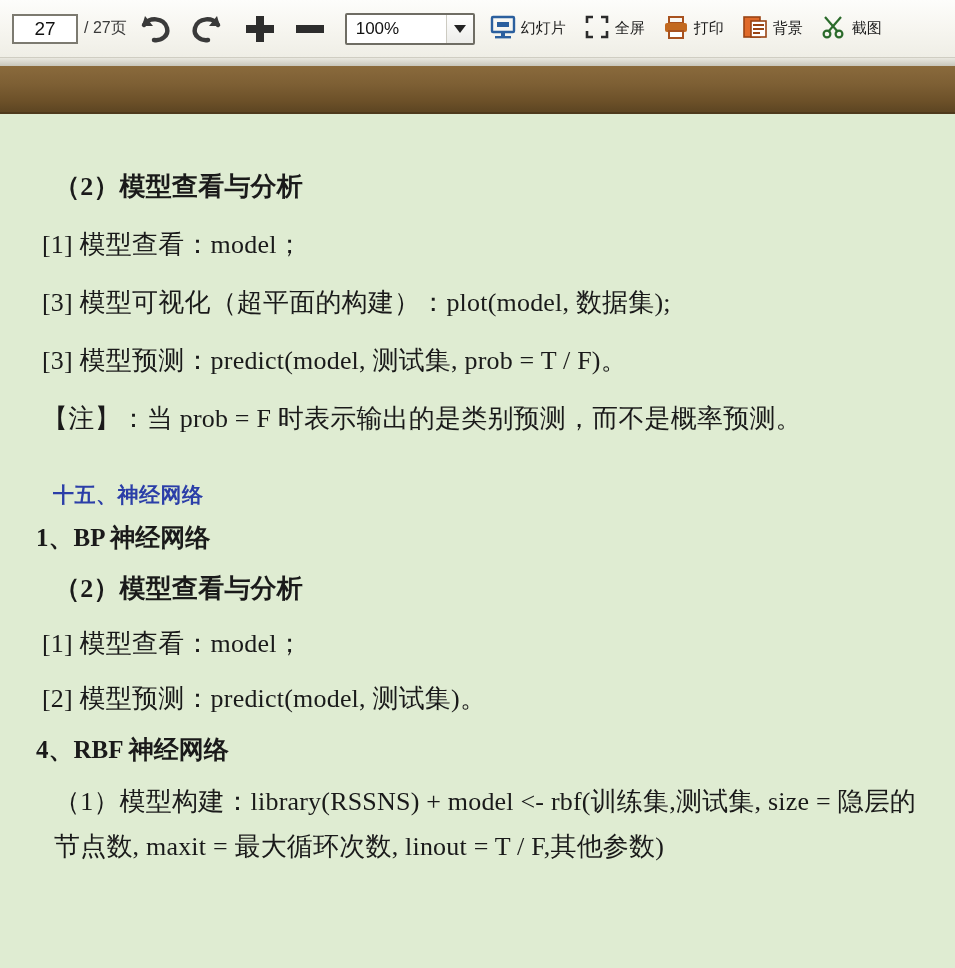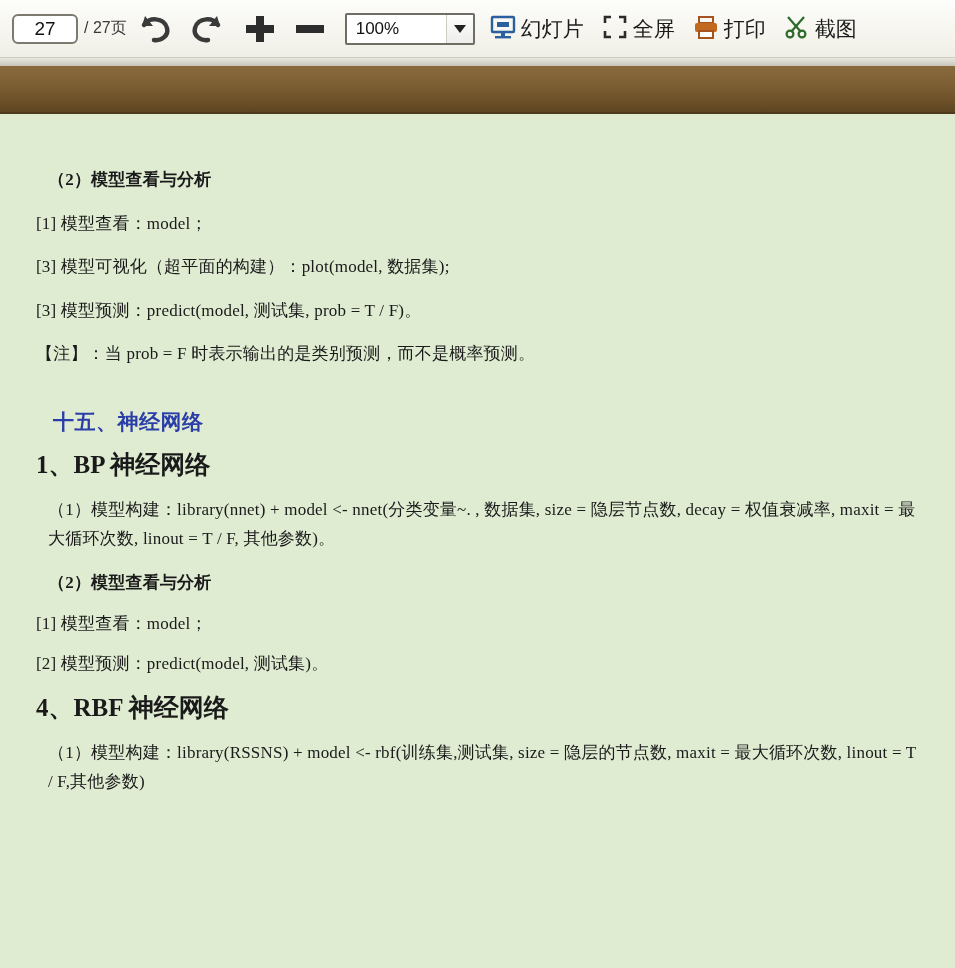--- a/index.html
+++ b/index.html
@@ -36,21 +36,21 @@
     width: 66px;
     height: 30px;
     border: 2px solid #7c7a70;
     background: #ffffff;
     font-size: 19px;
     font-family: "Liberation Sans", sans-serif;
     text-align: center;
     color: #111;
     box-sizing: border-box;
     padding: 0 4px;
-    border-radius: 6px;
+    border-radius: 0;
   }
   .page-total {
     font-size: 16px;
     color: #3a3a3a;
     font-family: "Liberation Sans", sans-serif;
     white-space: nowrap;
   }
 
   .tool-btn {
     display: inline-flex;
@@ -101,21 +101,21 @@
   .tb-item {
     display: inline-flex;
     align-items: center;
     gap: 5px;
     padding: 0 9px;
     height: 44px;
     cursor: default;
     user-select: none;
   }
   .tb-label {
-    font-size: 21px;
+    font-size: 15px;
     color: #1b1b1b;
     font-family: "Liberation Sans", sans-serif;
     white-space: nowrap;
   }
 
   
   .band {
     height: 46px;
     background: linear-gradient(to bottom, #8a6a3c 0%, #7d5f34 40%, #6d5129 75%, #5d4522 100%);
     border-bottom: 2px solid #4e3a1c;
@@ -133,23 +133,23 @@
     box-sizing: border-box;
     overflow: hidden;
     position: relative;
   }
   .doc {
     padding: 52px 34px 0 36px;
     font-family: "Liberation Serif", serif;
     color: #1a1a1a;
   }
   .p {
-    font-size: 17px;
+    font-size: 26px;
     line-height: 1.62;
-    margin: 0 0 16px 0;
+    margin: 0 0 16px 6px;
     letter-spacing: 0.2px;
   }
   .p.indent { text-indent: 0; padding-left: 12px; }
   .p.bold { font-weight: bold; }
   .heading {
     color: #2b3ea8;
     font-weight: bold;
     font-size: 21px;
     margin: 40px 0 12px 17px;
     letter-spacing: 0.5px;
@@ -243,20 +243,32 @@
     <span>
       <svg width="26" height="26" viewBox="0 0 26 26">
         <rect x="6" y="3" width="14" height="6" fill="none" stroke="#a8521f" stroke-width="2"></rect>
         <rect x="2" y="9" width="22" height="9" rx="2" fill="#c2691f"></rect>
         <rect x="6" y="17" width="14" height="7" fill="#ffffff" stroke="#a8521f" stroke-width="2"></rect>
       </svg>
     </span>
     <span class="tb-label">打印</span>
   </div>
 
+  <div class="tb-item">
+    <span>
+      <svg width="26" height="26" viewBox="0 0 26 26">
+        <rect x="2" y="3" width="16" height="20" fill="#e06a2a" stroke="#9a4414" stroke-width="1.6"></rect>
+        <rect x="9" y="7" width="15" height="16" fill="#ffffff" stroke="#9a4414" stroke-width="1.6"></rect>
+        <rect x="11" y="10" width="11" height="2" fill="#9a4414"></rect>
+        <rect x="11" y="14" width="11" height="2" fill="#9a4414"></rect>
+        <rect x="11" y="18" width="7" height="2" fill="#9a4414"></rect>
+      </svg>
+    </span>
+    <span class="tb-label">背景</span>
+  </div>
 
   <div class="tb-item">
     <span>
       <svg width="26" height="26" viewBox="0 0 26 26">
         <circle cx="6" cy="20" r="3.4" fill="none" stroke="#2b6b2b" stroke-width="2.2"></circle>
         <circle cx="18" cy="20" r="3.4" fill="none" stroke="#2b6b2b" stroke-width="2.2"></circle>
         <path d="M7 18 L20 3" fill="none" stroke="#2b6b2b" stroke-width="2.2"></path>
         <path d="M17 18 L4 3" fill="none" stroke="#2b6b2b" stroke-width="2.2"></path>
       </svg>
     </span>
@@ -273,21 +285,20 @@
 
     <div class="p bold indent">（2）模型查看与分析</div>
     <div class="p">[1]  模型查看：model；</div>
     <div class="p">[3]  模型可视化（超平面的构建）：plot(model, 数据集);</div>
     <div class="p">[3]  模型预测：predict(model, 测试集, prob = T / F)。</div>
     <div class="p wide">【注】：当 prob = F 时表示输出的是类别预测，而不是概率预测。</div>
 
     <div class="heading">十五、神经网络</div>
 
     <div class="sub">1、BP 神经网络</div>
-    <div class="p indent nowrap-block">（1）模型构建：library(nnet) + model &lt;- nnet(分类变量~. , 数据集, size = 隐层节点数, decay = 权值衰减率, maxit = 最大循环次数, linout = T / F, 其他参数)。</div>
     <div class="p bold indent tight">（2）模型查看与分析</div>
     <div class="p tight">[1]  模型查看：model；</div>
     <div class="p tight">[2]  模型预测：predict(model, 测试集)。</div>
     <div class="sub">4、RBF 神经网络</div>
     <div class="p indent nowrap-block">（1）模型构建：library(RSSNS) + model &lt;- rbf(训练集,测试集, size = 隐层的节点数, maxit = 最大循环次数, linout = T / F,其他参数)</div>
 
   </div>
 </div>
 
 </body></html>

